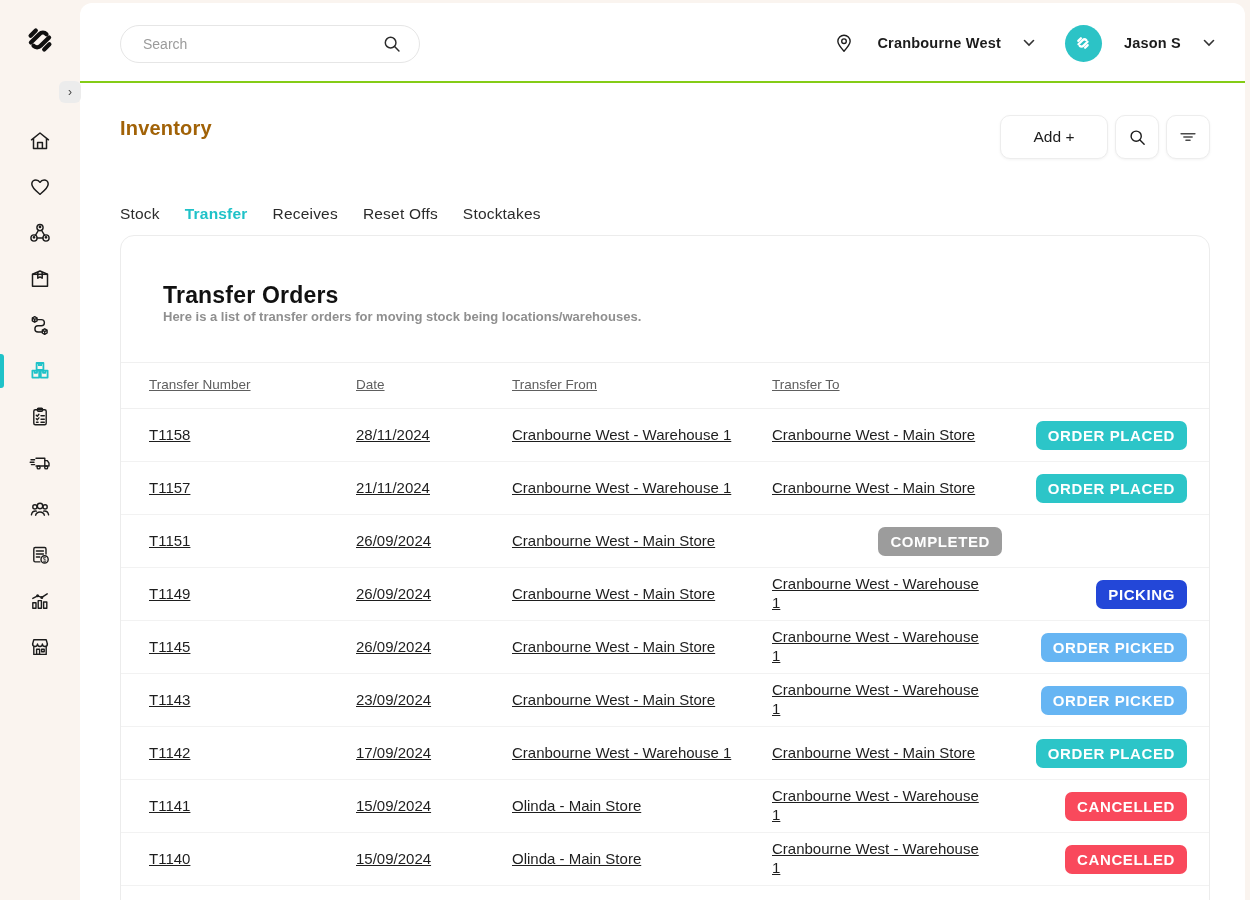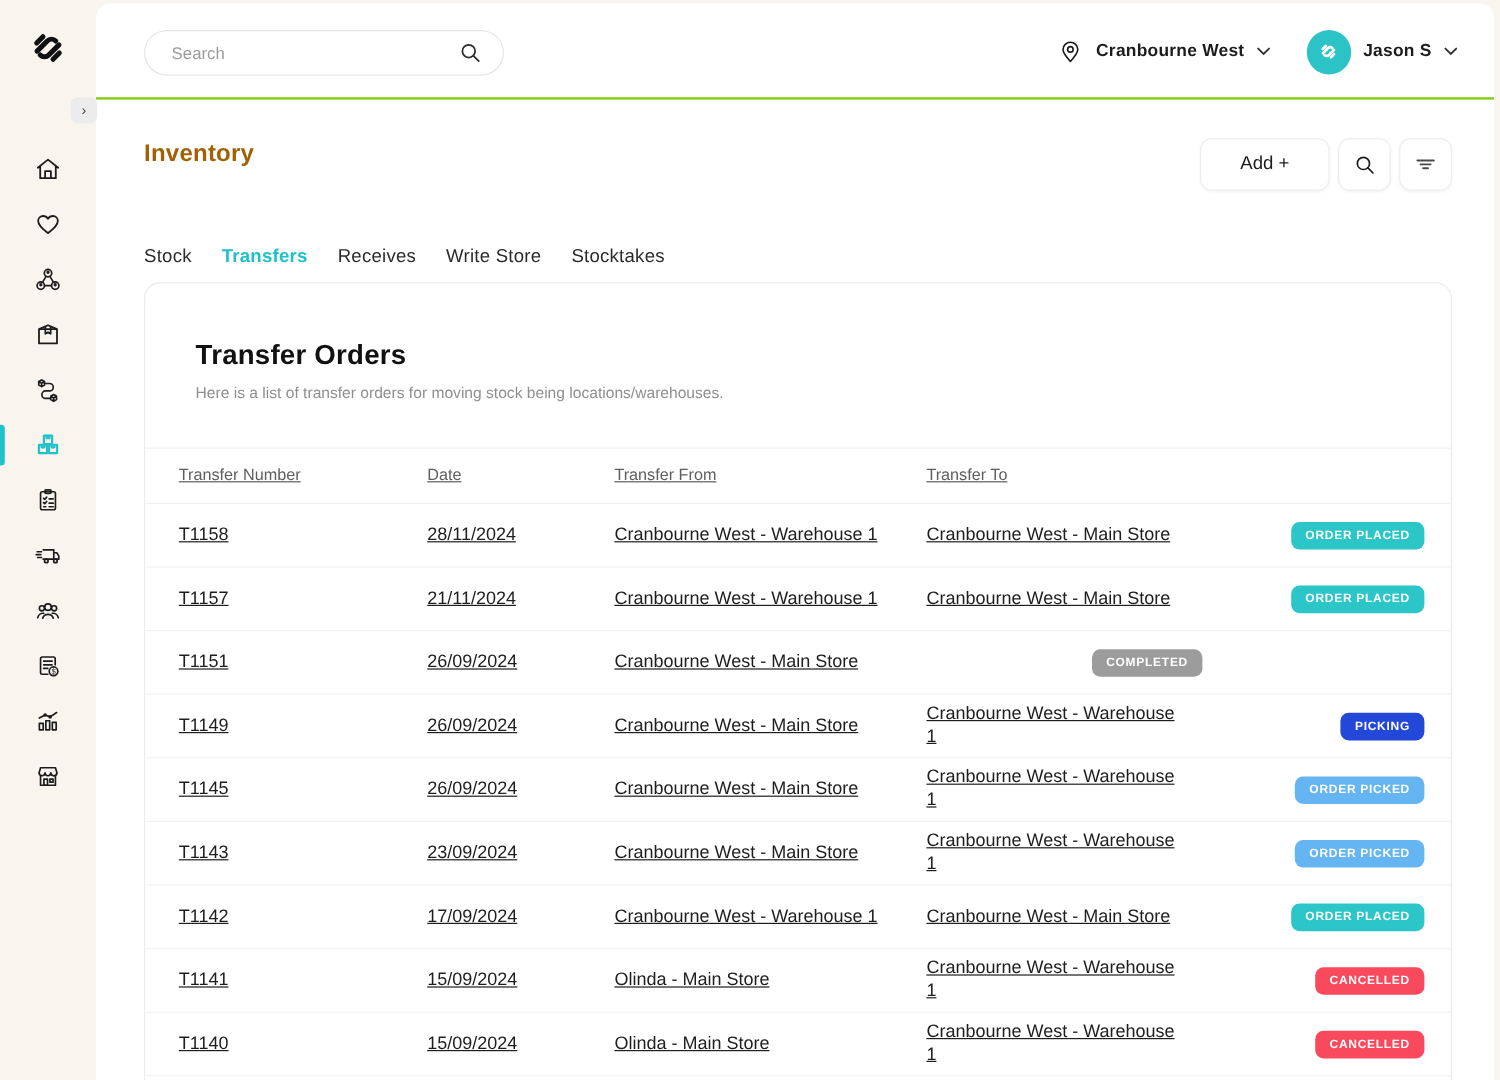--- a/index.html
+++ b/index.html
@@ -23,21 +23,21 @@
 
   
   .topbar { position:relative; height:80px; border-bottom:2px solid #84cc16; }
   .search-pill { position:absolute; left:40px; top:22px; width:300px; height:38px; border:1px solid #E6E6E6;
     border-radius:19px; display:flex; align-items:center; }
   .search-pill input { flex:1; border:none; outline:none; background:transparent; padding:0 10px 0 22px;
     font-size:14px; font-family:"Liberation Sans", sans-serif; color:#333; }
   .search-pill input::placeholder { color:#9B9B9B; }
   .search-pill .sicon { margin-right:16px; color:#2b2b2b; display:flex; }
   .top-right { position:absolute; right:30px; top:0; height:80px; display:flex; align-items:center; gap:14px; }
-  .loc-group, .user-group { display:flex; align-items:center; gap:10px; cursor:pointer; }
+  .loc-group, .user-group { display:flex; align-items:center; gap:22px; cursor:pointer; }
   .loc-group { margin-right:16px; }
   .loc-label, .user-label { font-size:14.5px; font-weight:700; color:#1c1c1c; letter-spacing:.2px; }
   .avatar { width:37px; height:37px; border-radius:50%; background:#2CC3C6; display:flex; align-items:center; justify-content:center; }
   .chev { color:#333; display:flex; }
 
   
   .page-title { position:absolute; left:40px; top:114px; font-size:20px; font-weight:800; letter-spacing:.2px; color:#a16207; }
   .actions { position:absolute; right:35px; top:112px; display:flex; gap:7px; }
   .btn { height:44px; background:#fff; border:1px solid #EDEDED; border-radius:10px; box-shadow:0 1px 3px rgba(0,0,0,.05);
     display:flex; align-items:center; justify-content:center; cursor:pointer; color:#1c1c1c; }
@@ -47,28 +47,28 @@
   
   .tabs { position:absolute; left:40px; top:202px; display:flex; gap:25px; }
   .tab { font-size:15.5px; color:#2b2b2b; padding-bottom:12px; border-bottom:3px solid transparent; cursor:pointer; letter-spacing:.2px; }
   .tab.active { color:#1FC2C8; font-weight:700; border-bottom-color:#1FC2C8; }
 
   
   .card { position:absolute; left:40px; top:232px; width:1090px; height:700px; background:#fff;
     border:1px solid #ECECEC; border-radius:14px; overflow:hidden; }
   .card-head { padding:46px 42px 38px; }
   .card-title { font-size:23px; font-weight:800; color:#111; letter-spacing:.2px; }
-  .card-sub { margin-top:11px; font-size:13px; color:#8F8F8F; }
+  .card-sub { font-size:13px; color:#8F8F8F;font-weight:bold; }
   .thead, .trow { display:grid; grid-template-columns:207px 156px 260px 230px 1fr; align-items:center;
     padding:0 22px 0 28px;text-decoration:underline; }
   .thead { height:47px; border-top:1px solid #F0F0F0; border-bottom:1px solid #F0F0F0; color:#5E5E5E; font-size:13.5px; }
   .trow { min-height:53px; border-bottom:1px solid #F2F2F2; padding-top:6px; padding-bottom:6px; font-size:15px; color:#1E1E1E; cursor:pointer; }
   .cell { padding-right:14px; line-height:1.25; }
   .badge-cell { justify-self:end; }
-  .badge { display:inline-block; color:#fff; font-size:10px; font-weight:700; letter-spacing:.6px;
+  .badge { display:inline-block; color:#fff; font-size:15px; font-weight:700; letter-spacing:.6px;
     padding:6px 12px; border-radius:7px; white-space:nowrap; }
 </style>
 </head>
 <body>
 
 <div class="sidebar">
   <div class="logo">
     <svg viewBox="0 0 48 48">
         <g transform="rotate(-45 24 24)" fill="none" stroke="#101010" stroke-width="4.6" stroke-linecap="round">
       <path d="M15 19 h13 a5.5 5.5 0 0 1 5.5 5.5"></path>
@@ -243,23 +243,23 @@
     </button>
     <button class="btn btn-icon">
       <svg width="22" height="22" viewBox="0 0 24 24" fill="none" stroke="#4a4a4a" stroke-width="1.7" stroke-linecap="round">
         <path d="M4.5 8.5 H19.5 M7.5 12 H16.5 M9.8 15.5 H14.2"></path>
         </svg>
     </button>
   </div>
 
   <div class="tabs">
     <div class="tab">Stock</div>
-    <div class="tab active">Transfers</div>
+    <div class="tab active">Transfer</div>
     <div class="tab">Receives</div>
-    <div class="tab">Write Store</div>
+    <div class="tab">Reset Offs</div>
     <div class="tab">Stocktakes</div>
   </div>
 
   <div class="card">
     <div class="card-head">
       <div class="card-title">Transfer Orders</div>
       <div class="card-sub">Here is a list of transfer orders for moving stock being locations/warehouses.</div>
     </div>
     <div class="thead">
       <div class="cell">Transfer Number</div>

